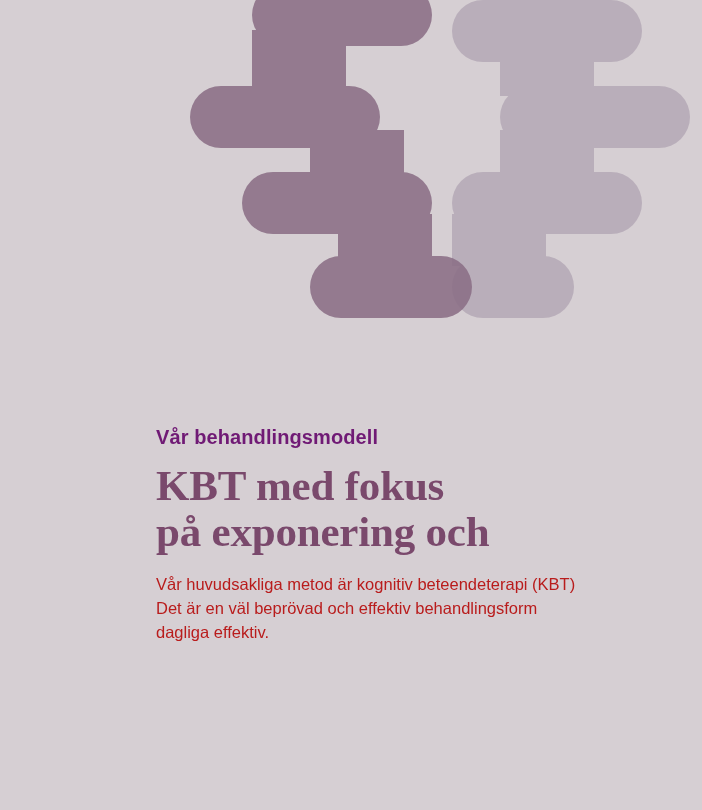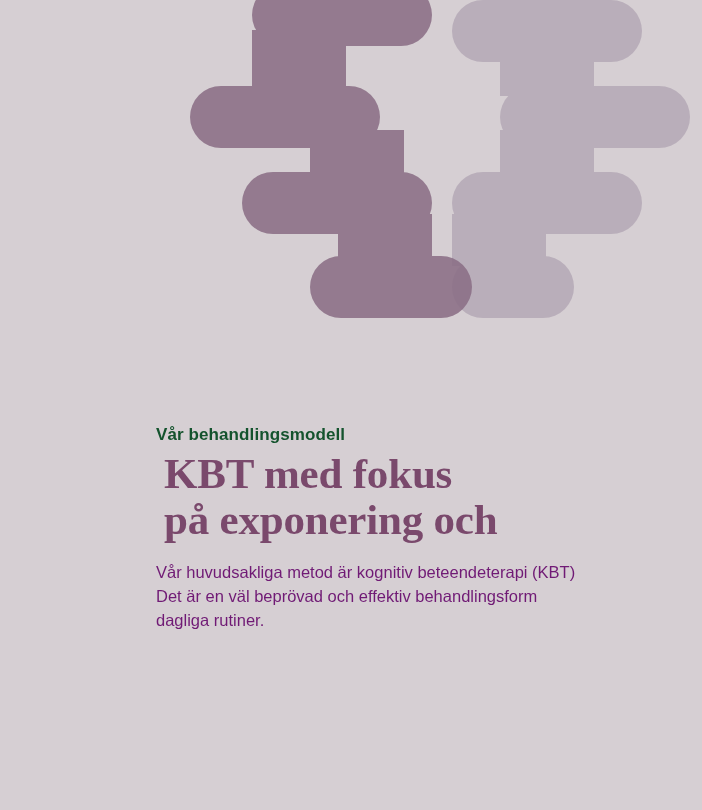--- a/index.html
+++ b/index.html
@@ -37,44 +37,44 @@
 
   
   .content {
     position: absolute;
     left: 156px;
     top: 425px;
     width: 490px;
   }
   .eyebrow {
     font-family: "Liberation Sans", sans-serif;
-    font-size: 17px;
+    font-size: 20px;
     font-weight: bold;
-    color: #14532d;
+    color: #701a75;
     letter-spacing: 0.1px;
-    margin: 0 0 6px 0;
+    margin: 0 0 14px 0;
     line-height: 1.2;
   }
   .headline {
     font-family: "Liberation Serif", serif;
     font-size: 43px;
     font-weight: bold;
     color: #7a496c;
     line-height: 1.07;
-    margin: 0 0 18px 8px;
+    margin: 0 0 18px 0;
     letter-spacing: -0.2px;
   }
   .headline .line {
     display: block;
     white-space: pre;
   }
   .body-copy {
     font-family: "Liberation Sans", sans-serif;
     font-size: 16.5px;
-    color: #701a75;
+    color: #b91c1c;
     line-height: 1.44;
     margin: 0;
   }
   .body-copy .line {
     display: block;
     white-space: pre;
   }
 </style>
 </head>
 <body>
@@ -108,17 +108,17 @@
     <p class="eyebrow">Vår behandlingsmodell</p>
 
     <h1 class="headline">
       <span class="line">KBT med fokus</span>
       <span class="line">på exponering och</span>
     </h1>
 
     <p class="body-copy">
       <span class="line">Vår huvudsakliga metod är kognitiv beteendeterapi (KBT)</span>
       <span class="line">Det är en väl beprövad och effektiv behandlingsform</span>
-      <span class="line">dagliga rutiner.</span>
+      <span class="line">dagliga effektiv.</span>
     </p>
   </div>
 
 </div>
 
 </body></html>

